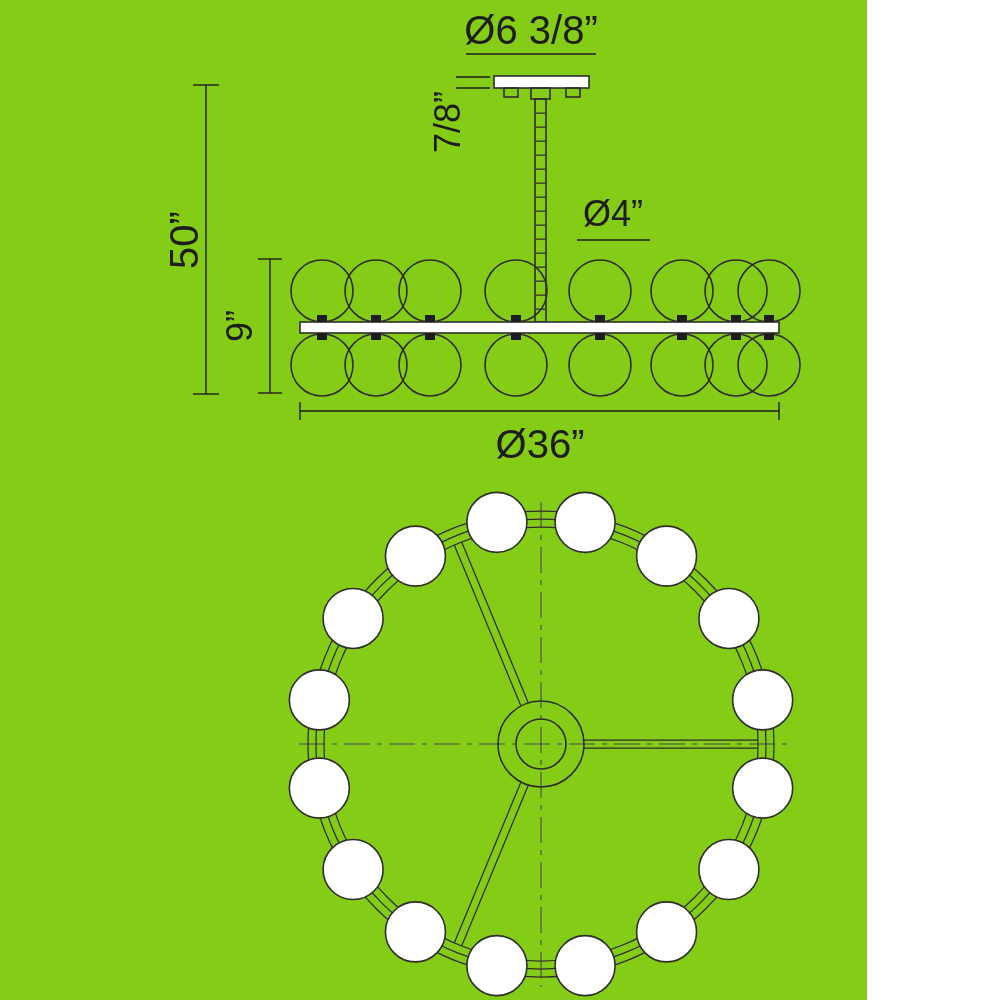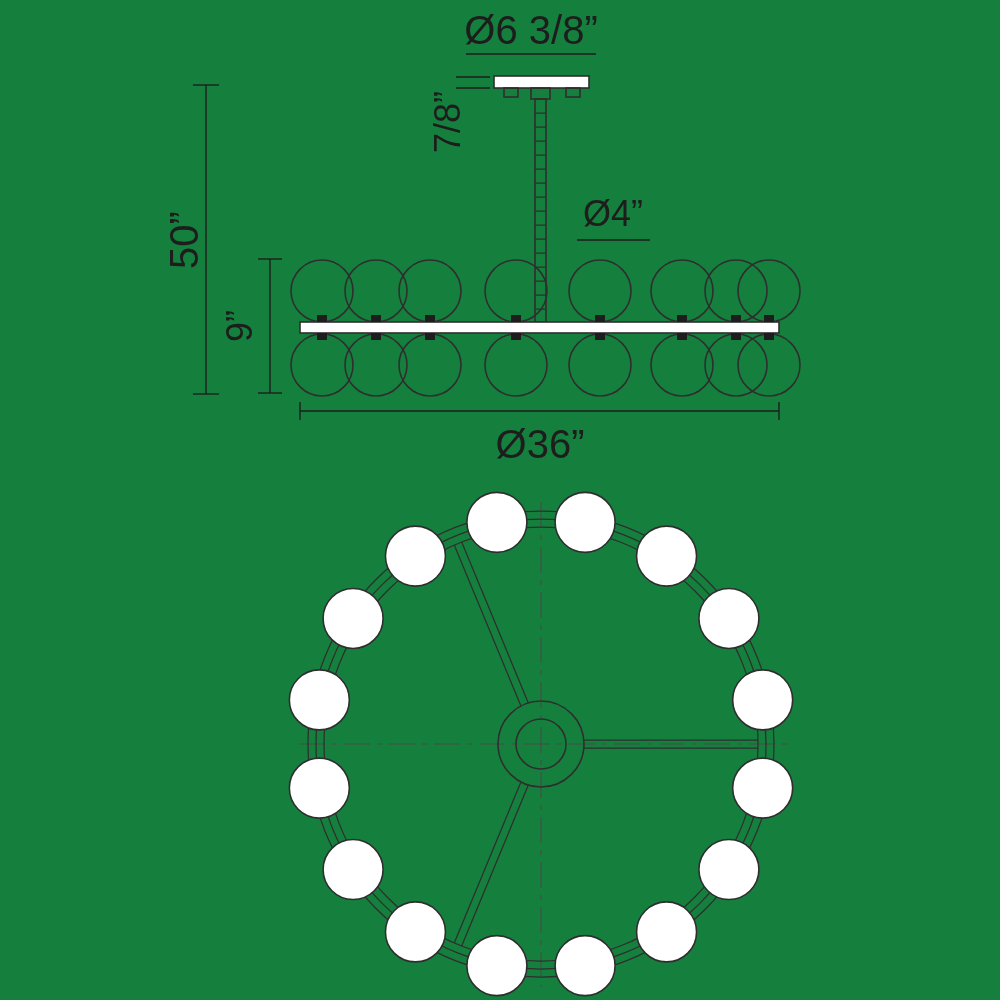--- a/index.html
+++ b/index.html
@@ -1,16 +1,16 @@
 <!DOCTYPE html>
 <html><head>
 <meta charset="utf-8">
 <style>
   html,body{margin:0;padding:0;background:#ffffff}
-  .canvas{width:1000px;height:1000px;background:#15803d;overflow:hidden;position:relative}
+  .canvas{width:867px;height:1000px;background:#84cc16;overflow:hidden;position:relative}
   svg text{font-family:"Liberation Sans","DejaVu Sans",sans-serif;fill:#1d1d1d}
   .dim-text{font-size:40px}
   .dim-text-sm{font-size:36px}
   .ln{stroke:#2e2e2e;stroke-width:1.6;fill:none}
   .thin{stroke-width:1.25}
   .dimln{stroke:#1d1d1d;stroke-width:1.4;fill:none}
   .centerln{stroke:#4a4a4a;stroke-width:1.1;fill:none;stroke-dasharray:26 7 5 7}
   .fill-black{fill:#1d1d1d;stroke:none}
   .white{fill:#ffffff}
 </style>

